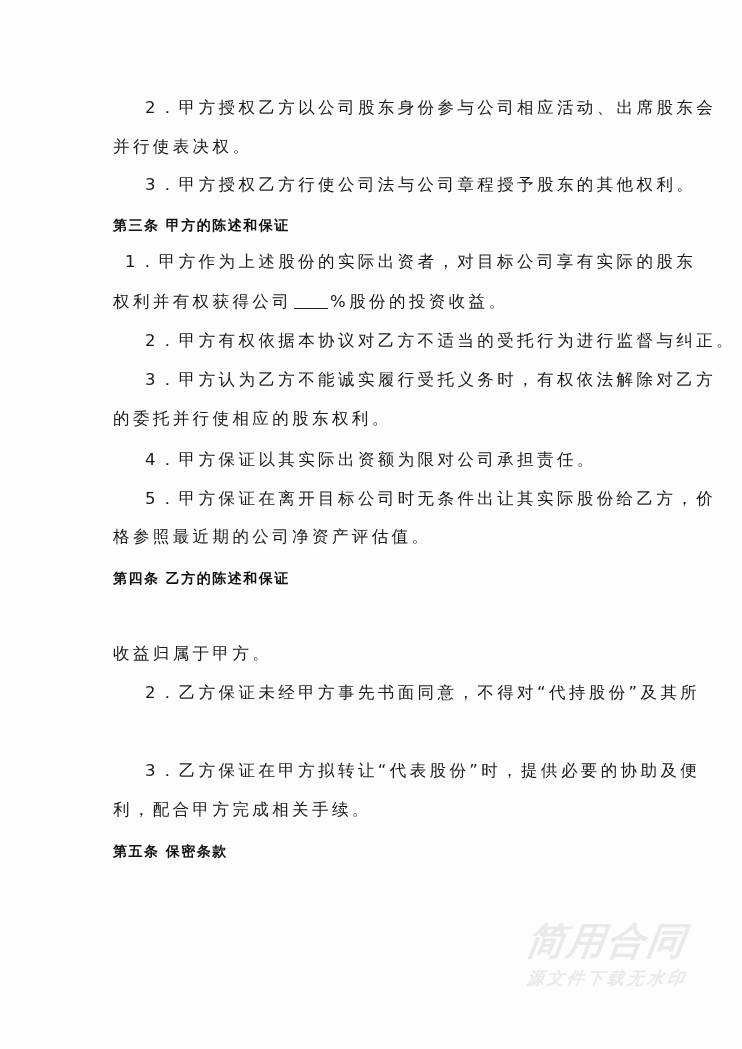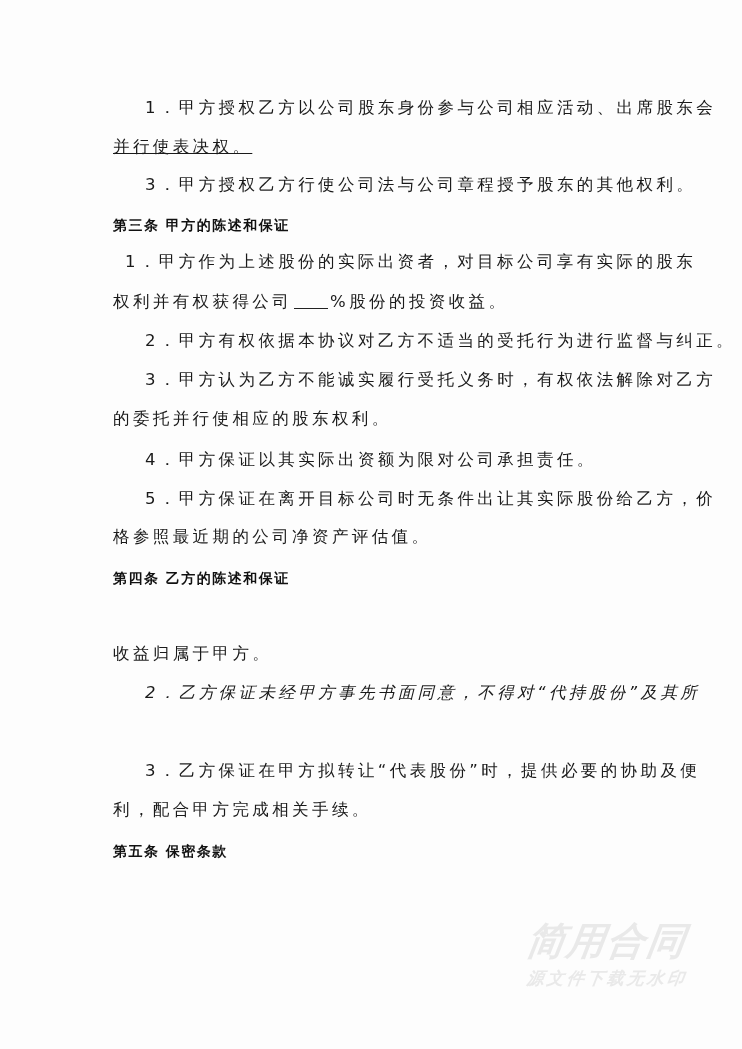--- a/index.html
+++ b/index.html
@@ -74,22 +74,22 @@
       line-height: 24px;
       margin-top: 2px;
       transform: skewX(-8deg);
     }
   </style>
 </head>
 <body>
 
 <div class="page">
 
-  <div class="line indent" style="top:97px;">1．甲方授权乙方以公司股东身份参与公司相应活动、出席股东会</div>
-  <div class="line" style="top:136px;text-decoration:underline;">并行使表决权。</div>
+  <div class="line indent" style="top:97px;">2．甲方授权乙方以公司股东身份参与公司相应活动、出席股东会</div>
+  <div class="line" style="top:136px;">并行使表决权。</div>
   <div class="line indent" style="top:174px;">3．甲方授权乙方行使公司法与公司章程授予股东的其他权利。</div>
 
   <div class="heading" style="top:214px;">第三条  甲方的陈述和保证</div>
 
   <div class="line indent-num1" style="top:251px;">1．甲方作为上述股份的实际出资者，对目标公司享有实际的股东</div>
   <div class="line" style="top:291px;">
     <span>权利并有权获得公司</span><span class="blank"></span><span>%股份的投资收益。</span>
   </div>
 
   <div class="line indent" style="top:330px;">2．甲方有权依据本协议对乙方不适当的受托行为进行监督与纠正。</div>
@@ -99,21 +99,21 @@
 
   <div class="line indent" style="top:449px;">4．甲方保证以其实际出资额为限对公司承担责任。</div>
 
   <div class="line indent" style="top:488px;">5．甲方保证在离开目标公司时无条件出让其实际股份给乙方，价</div>
   <div class="line" style="top:526px;">格参照最近期的公司净资产评估值。</div>
 
   <div class="heading" style="top:567px;">第四条  乙方的陈述和保证</div>
 
   <div class="line" style="top:643px;">收益归属于甲方。</div>
 
-  <div class="line indent" style="top:682px;font-style:italic;">2．乙方保证未经甲方事先书面同意，不得对“代持股份”及其所</div>
+  <div class="line indent" style="top:682px;">2．乙方保证未经甲方事先书面同意，不得对“代持股份”及其所</div>
 
   <div class="line indent" style="top:760px;">3．乙方保证在甲方拟转让“代表股份”时，提供必要的协助及便</div>
   <div class="line" style="top:799px;">利，配合甲方完成相关手续。</div>
 
   <div class="heading" style="top:840px;">第五条  保密条款</div>
 
   <div class="watermark">
     <div class="wm-title">简用合同</div>
     <div class="wm-sub">源文件下载无水印</div>
   </div>

